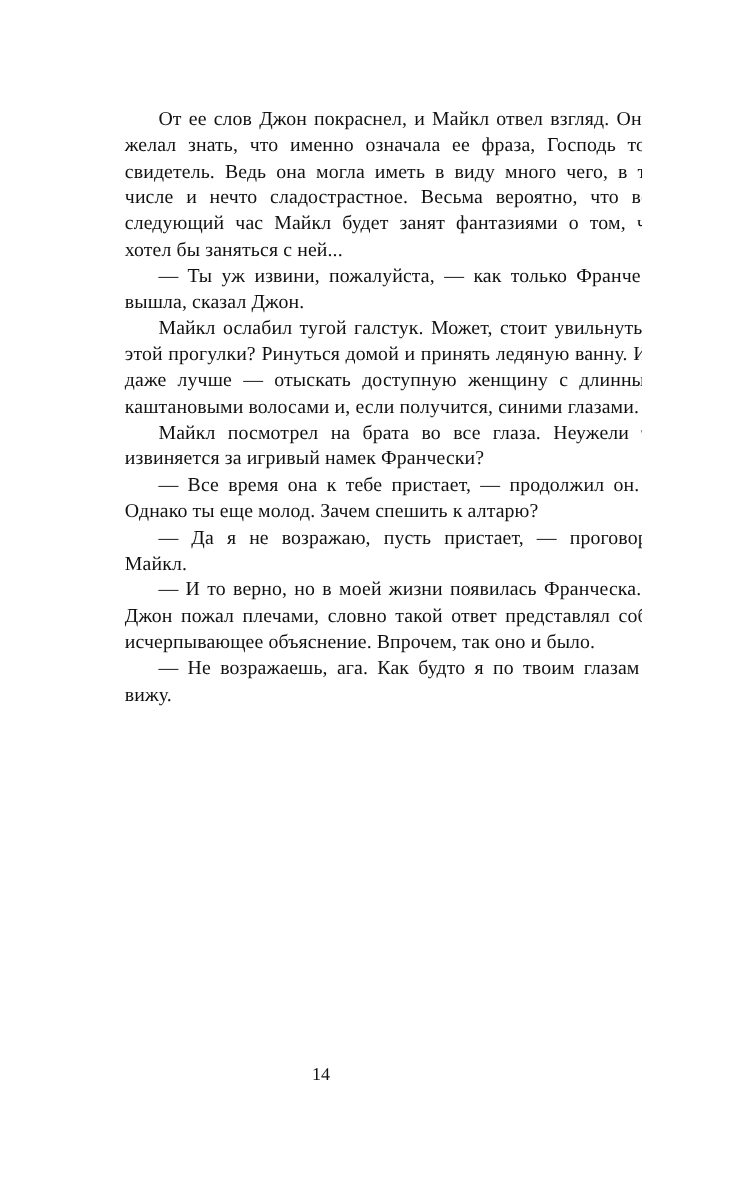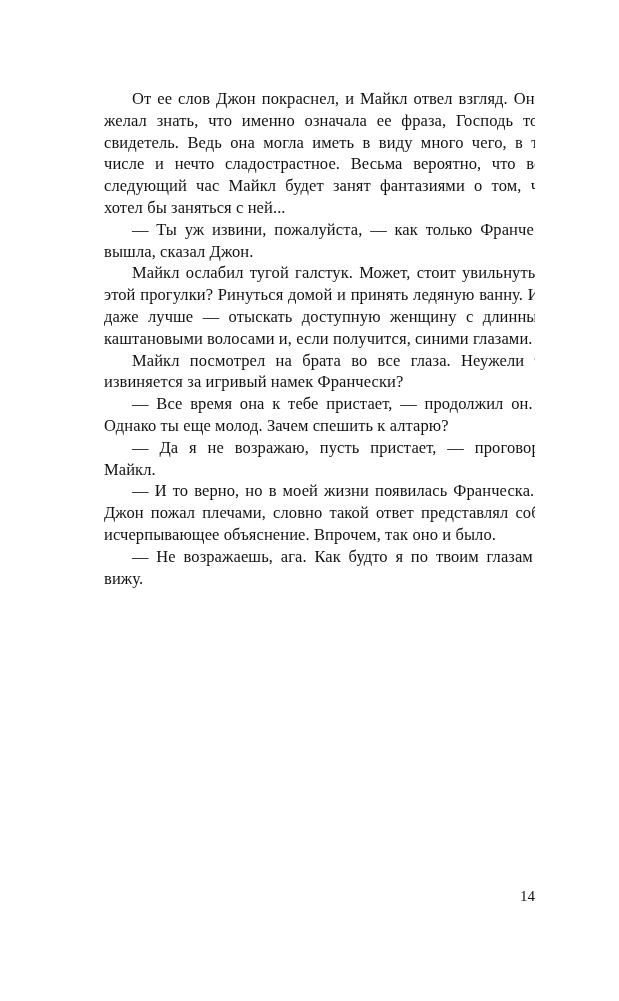--- a/index.html
+++ b/index.html
@@ -29,21 +29,21 @@
   .text-block p {
     margin: 0;
     padding: 0;
     text-indent: 28px;
   }
   .page-number {
     position: absolute;
     left: 0;
     top: 888px;
     width: 100%;
-    text-align: right;
+    text-align: center;
     font-size: 15px;
     color: #111111;
   }
 </style>
 </head>
 <body>
 
 <div class="book-page">
   <div class="text-block" id="paragraph-container">
       <p>От ее слов Джон покраснел, и Майкл отвел взгляд. Он не желал знать, что именно означала ее фраза, Господь тому свидетель. Ведь она могла иметь в виду много чего, в том числе и нечто сладострастное. Весьма вероятно, что весь следующий час Майкл будет занят фантазиями о том, чем хотел бы заняться с ней...</p>

